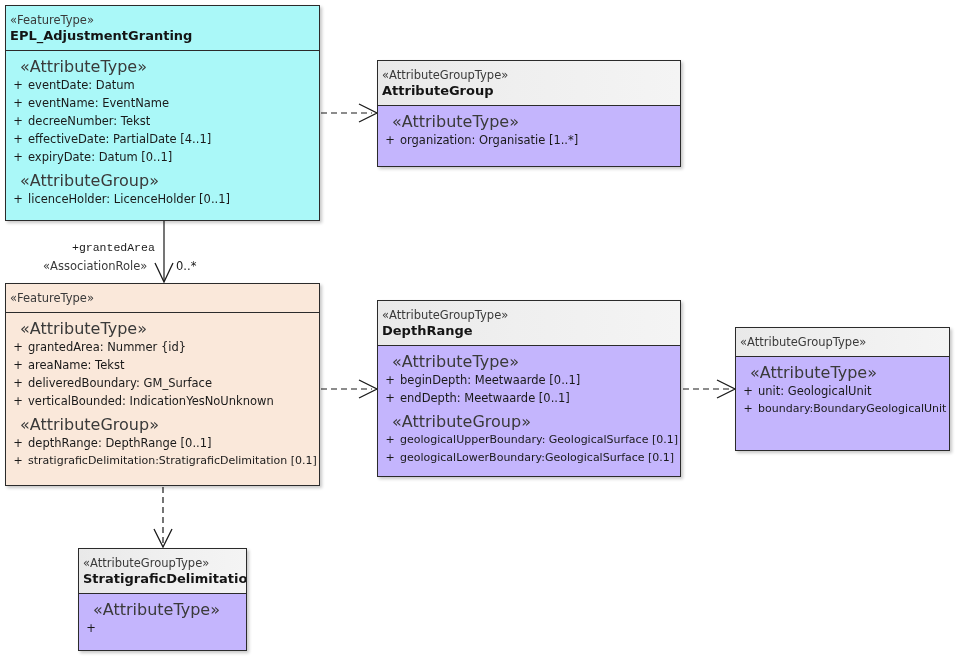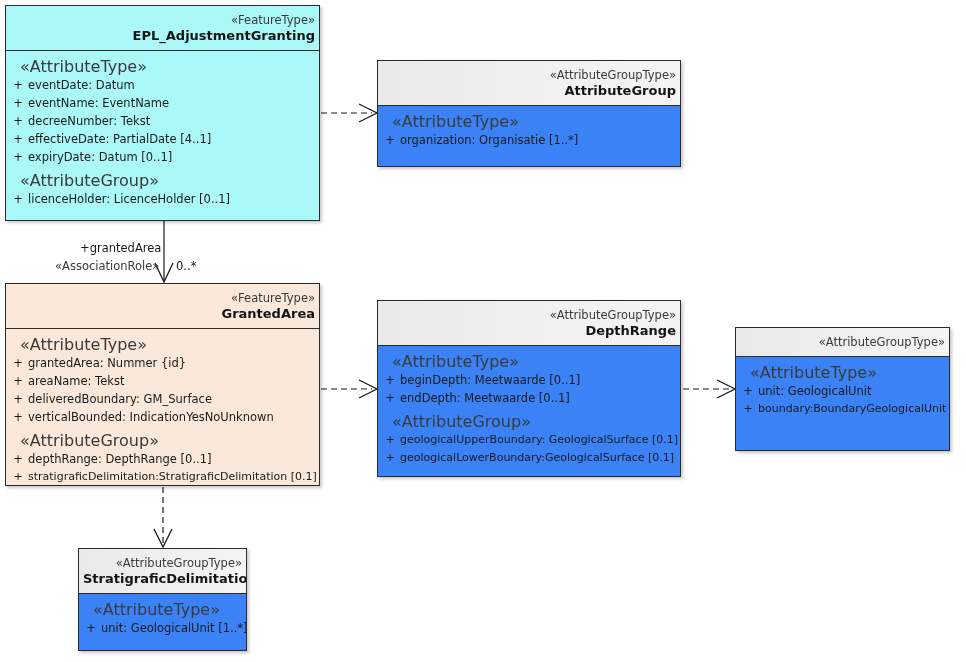--- a/index.html
+++ b/index.html
@@ -14,28 +14,28 @@
     background: #ffffff;
     font-family: "DejaVu Sans", "Liberation Sans", sans-serif;
     overflow: hidden;
   }
 
   
   .uml-class {
     position: absolute;
     box-sizing: border-box;
     border: 1px solid #2b2b2b;
-    background: #3b82f6;
+    background: #c4b5fd;
     box-shadow: 2px 2px 3px rgba(0,0,0,0.22);
     overflow: hidden;
   }
   .uml-header {
     box-sizing: border-box;
     border-bottom: 1px solid #2b2b2b;
-    text-align: right;
+    text-align: left;
     padding: 7px 4px 6px 4px;
     background: linear-gradient(to right, #e9e9e9 0%, #efefef 45%, #f4f4f4 100%);
   }
   .uml-class.tinted .uml-header {
     background: transparent;
   }
   .uml-stereo {
     font-size: 11.5px;
     color: #3a3a3a;
     line-height: 15px;
@@ -89,21 +89,21 @@
   }
 
   
   .edge-label {
     position: absolute;
     font-size: 11.5px;
     color: #1a1a1a;
     white-space: nowrap;
     line-height: 14px;
   }
-  .edge-label.stereo { color: #3a3a3a; margin-left: 12px; }
+  .edge-label.stereo { color: #3a3a3a; }
 </style>
 </head>
 <body>
 
 <div id="canvas">
 
   <svg id="edges" viewBox="0 0 966 662" width="966" height="662">
 
       LicenceHolder  (dashed dependency) --&gt;
     <g>
@@ -129,21 +129,21 @@
       <polyline points="717,380 735,389 717,398" fill="none" stroke="#1a1a1a" stroke-width="1.3"></polyline>
     </g>
 
       StratigraficDelimitation  (dashed dependency) --&gt;
     <g>
       <line x1="163" y1="487" x2="163" y2="545" stroke="#1a1a1a" stroke-width="1.2" stroke-dasharray="6,4"></line>
       <polyline points="154,529 163,547 172,529" fill="none" stroke="#1a1a1a" stroke-width="1.3"></polyline>
     </g>
   </svg>
 
-  <div class="edge-label" style="left:80px; top:241px;">+grantedArea</div>
+  <div class="edge-label" style="left:72px; top:241px;font-family:Liberation Mono, monospace;">+grantedArea</div>
   <div class="edge-label stereo" style="left:43px; top:259px;">«AssociationRole»</div>
   <div class="edge-label" style="left:176px; top:259px;">0..*</div>
 
   <div class="uml-class tinted fill-cyan" style="left:5px; top:5px; width:315px; height:216px;">
     <div class="uml-header">
       <div class="uml-stereo">«FeatureType»</div>
       <div class="uml-name">EPL_AdjustmentGranting</div>
     </div>
     <div class="uml-body">
       <div class="grp-label">«AttributeType»</div>
@@ -186,21 +186,20 @@
       <div class="attr-row">
         <span class="attr-vis">+</span>
         <span class="attr-text">organization: Organisatie [1..*]</span>
       </div>
     </div>
   </div>
 
   <div class="uml-class tinted fill-peach" style="left:5px; top:283px; width:315px; height:203px;">
     <div class="uml-header">
       <div class="uml-stereo">«FeatureType»</div>
-      <div class="uml-name">GrantedArea</div>
     </div>
     <div class="uml-body">
       <div class="grp-label">«AttributeType»</div>
       <div class="attr-row">
         <span class="attr-vis">+</span>
         <span class="attr-text">grantedArea: Nummer {id}</span>
       </div>
       <div class="attr-row">
         <span class="attr-vis">+</span>
         <span class="attr-text">areaName: Tekst</span>
@@ -273,18 +272,17 @@
 
   <div class="uml-class" style="left:78px; top:548px; width:169px; height:103px;">
     <div class="uml-header">
       <div class="uml-stereo">«AttributeGroupType»</div>
       <div class="uml-name">StratigraficDelimitation</div>
     </div>
     <div class="uml-body">
       <div class="grp-label">«AttributeType»</div>
       <div class="attr-row">
         <span class="attr-vis">+</span>
-        <span class="attr-text">unit: GeologicalUnit [1..*]</span>
       </div>
     </div>
   </div>
 
 </div>
 
 </body></html>

